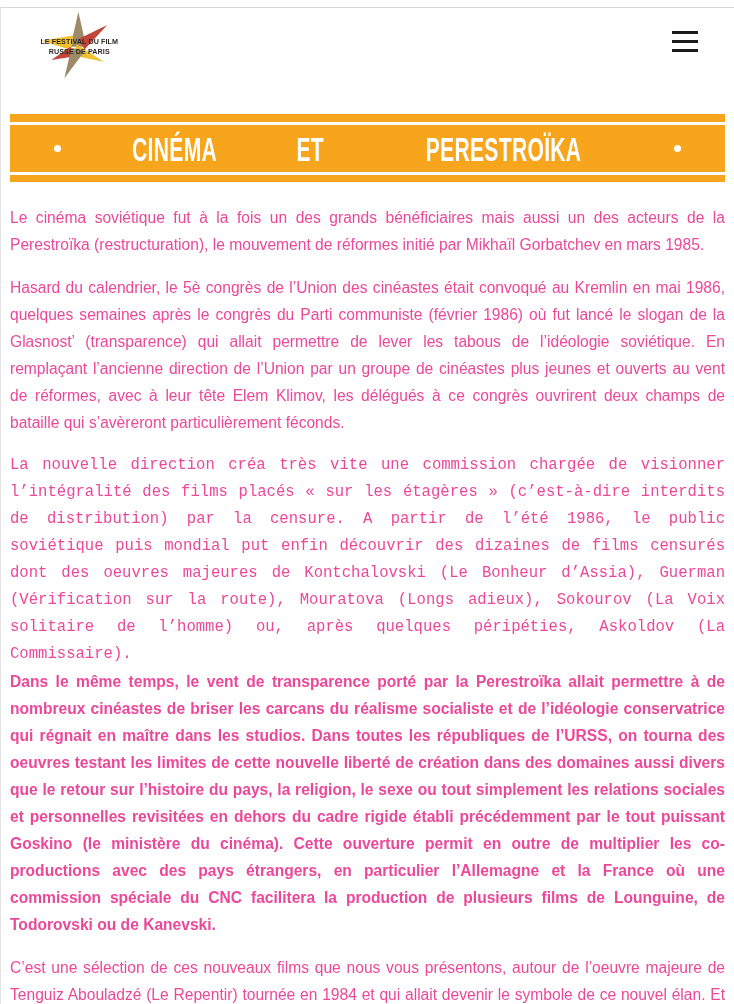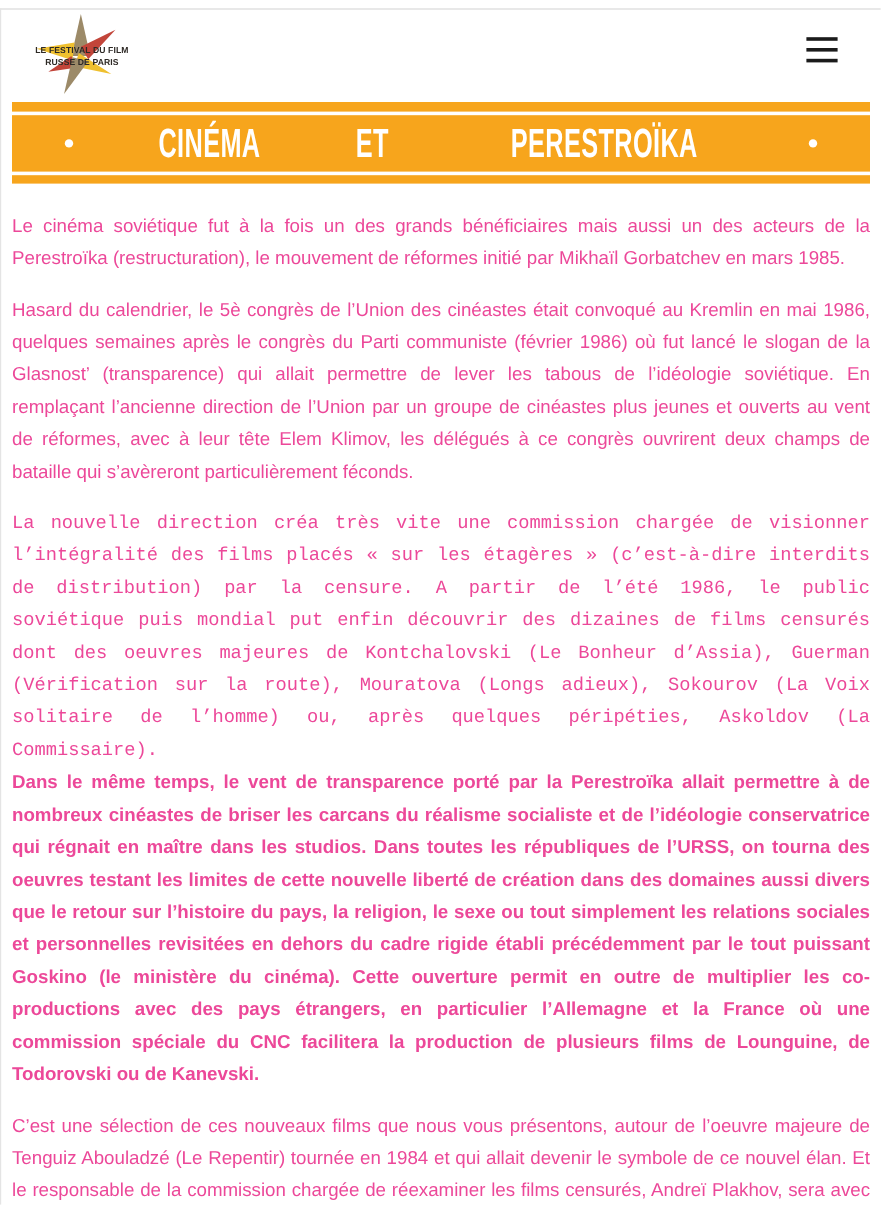--- a/index.html
+++ b/index.html
@@ -16,42 +16,42 @@
     background: #d9d9d9;
   }
   .left-rule {
     position: absolute; top: 7px; left: 0; width: 1px; height: 997px;
     background: #e4e4e4;
   }
 
   
   header { position: relative; height: 85px; }
   .logo {
-    position: absolute; left: 20px; top: 10px;
+    position: absolute; left: 31px; top: 10px;
     width: 100px; height: 70px; display: block; cursor: pointer; text-align: center;
   }
   .logo svg { width: 100%; height: 100%; }
   .logo-text {
     font-family: "Liberation Sans", sans-serif;
     font-size: 8.2px; font-weight: bold; fill: #2e2a26;
     letter-spacing: 0.1px;
   }
   .menu-btn {
     position: absolute; right: 34px; top: 28px;
     width: 28px; height: 26px;
     background: transparent; border: none; cursor: pointer;
     display: flex; flex-direction: column; justify-content: center; gap: 6px;
     padding: 0;
   }
   .menu-btn i {
     display: block; width: 26px; height: 3px; background: #1b1b1b;
   }
 
   
-  .banner-wrap { padding: 0 9px 0 10px; }
+  .banner-wrap { padding: 0 9px 0 10px; margin-top: 29px; }
   .thin-bar { height: 8px; background: #f7a51c; }
   .thin-bar.bottom { height: 7px; }
   .banner {
     height: 47px; background: #f7a51c;
     margin: 3px 0;
     display: flex; align-items: center; justify-content: space-between;
     padding: 0 44px;
   }
   .banner .dot {
     width: 7px; height: 7px; border-radius: 50%; background: #ffffff;

